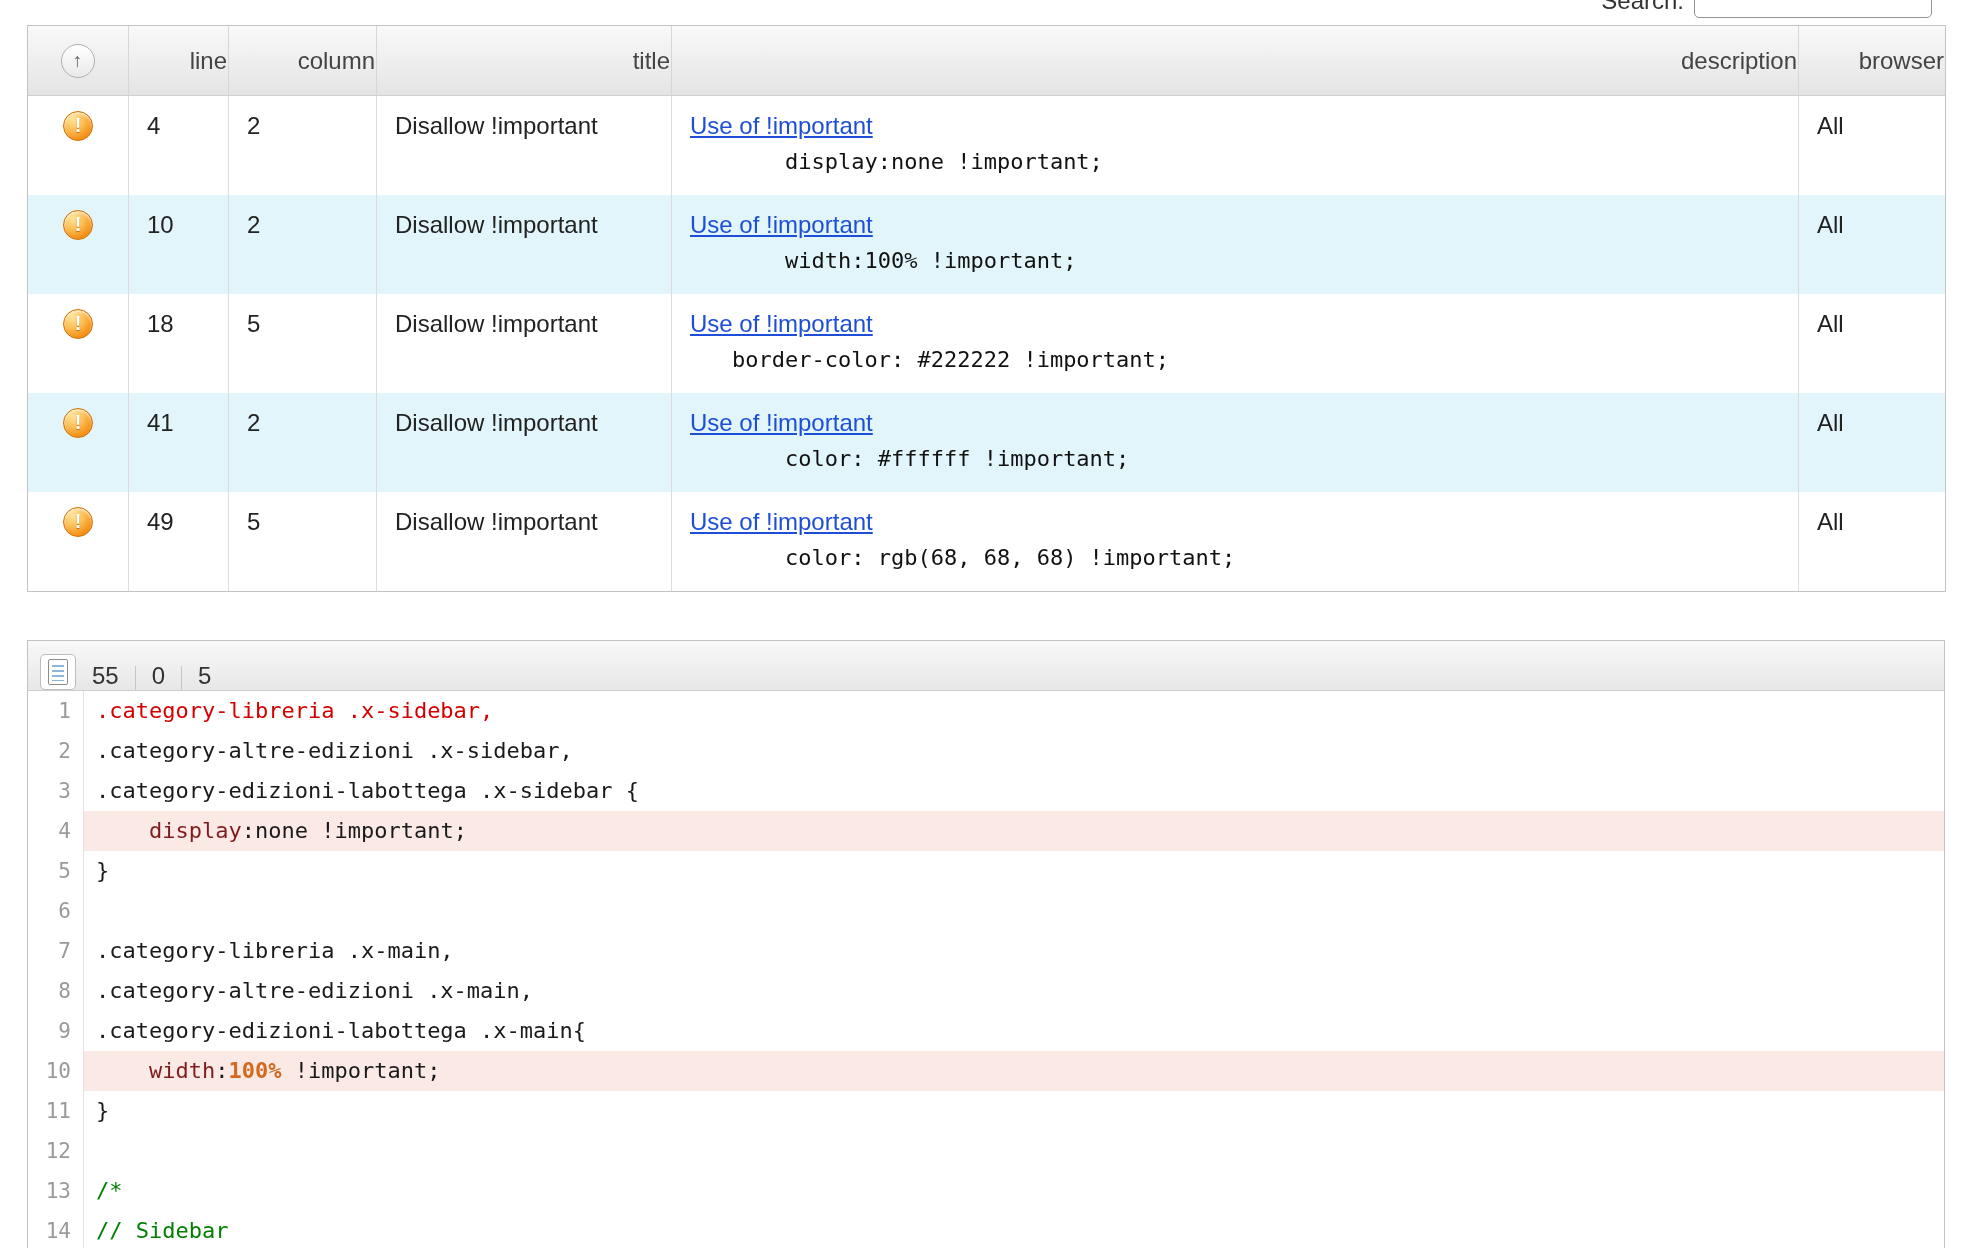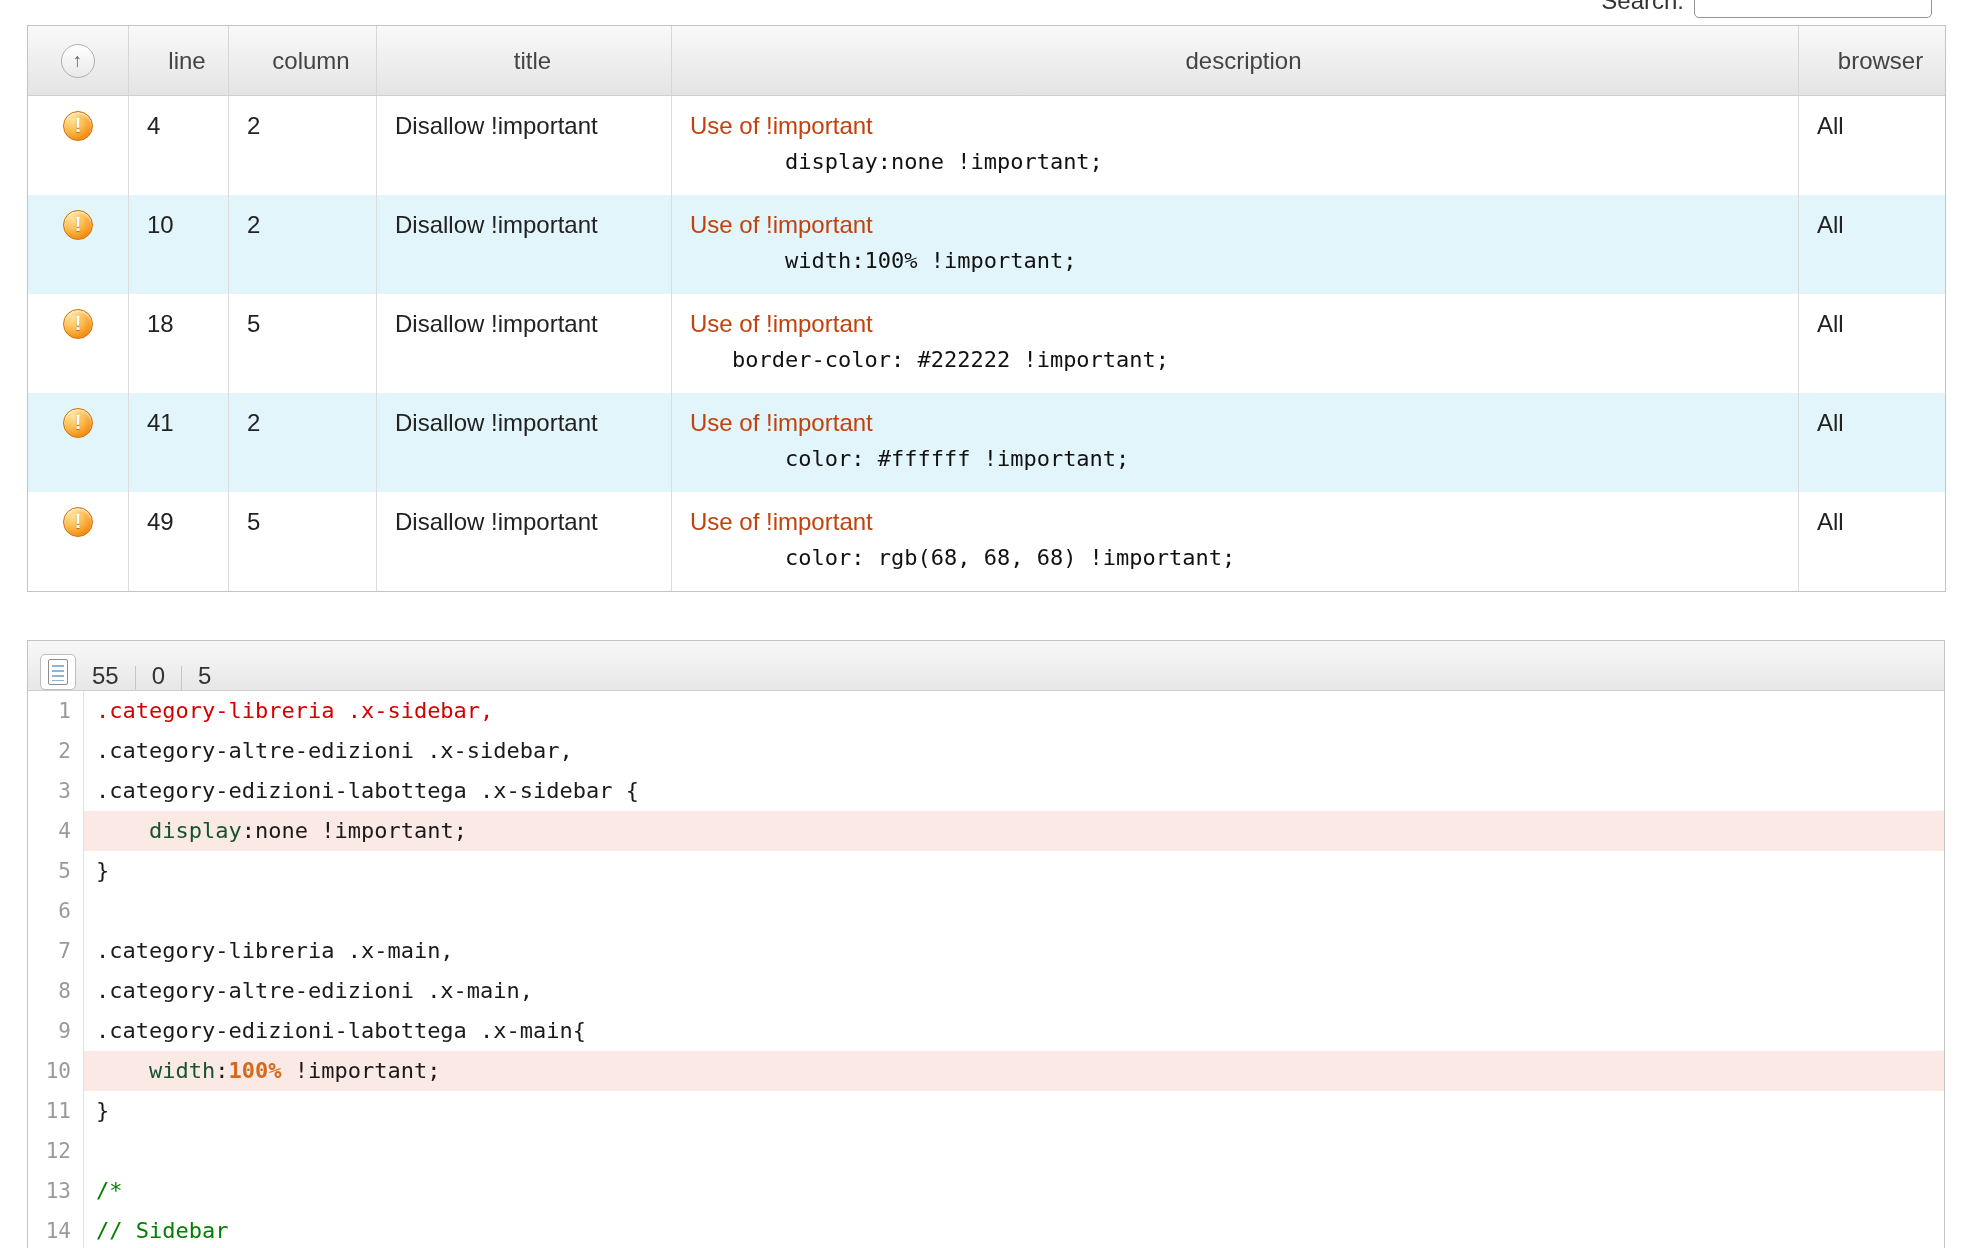--- a/index.html
+++ b/index.html
@@ -18,36 +18,36 @@
   .search-bar .lbl { font-size: 24px; color: #333; }
   .search-input { width: 238px; height: 34px; border: 1px solid #949494; border-radius: 5px; font-size: 21px; padding: 0 8px; outline: none; background: #fff; font-family: "Liberation Sans", sans-serif; }
 
   
   .results-wrap { margin: 25px 27px 0 27px; }
   table.results { width: 100%; border-collapse: separate; border-spacing: 0; table-layout: fixed; border: 1px solid #c3c3c3; }
   thead th {
     height: 70px;
     background: linear-gradient(#f9f9f9, #e4e4e4);
     font-weight: normal; font-size: 24px; color: #444;
-    text-align: center; padding-left: 18px;
+    text-align: right; padding-left: 18px;
     border-bottom: 1px solid #cfcfcf;
     border-left: 1px solid #d6d6d6;
     cursor: pointer;
   }
   thead th.icon-col { border-left: none; padding-left: 0; text-align: center; }
   tbody td {
     vertical-align: top;
     padding: 16px 0 0 18px;
     height: 99px;
     border-left: 1px solid #dcdcdc;
     font-size: 24px; color: #222;
   }
   tbody td.icon-cell { border-left: none; padding: 14px 0 0 0; text-align: center; }
   tbody tr:nth-child(even) { background: #e1f5fb; }
-  .msg { font-size: 24px; color: #c2410c; }
+  .msg { font-size: 24px; color: #1d4ed8; text-decoration: underline; }
   .occurrence {
     margin-top: 9px;
     font-family: "DejaVu Sans Mono", monospace;
     font-size: 22px; color: #111;
     white-space: pre;
     padding-left: 42px;
   }
 
   .sort-btn {
     display: inline-flex; align-items: center; justify-content: center;
@@ -96,21 +96,21 @@
   .gutter {
     width: 56px; min-width: 56px;
     text-align: right; padding-right: 12px;
     color: #9a9a9a; font-size: 21px;
     border-right: 1px solid #e2e2e2;
     background: #fff;
   }
   .content { flex: 1; padding-left: 12px; white-space: pre; color: #1a1a1a; }
   .content.hl { background: #fbe9e6; }
   .tok-err { color: #d40000; }
-  .tok-prop { color: #14532d; }
+  .tok-prop { color: #7f1d1d; }
   .tok-val { color: #d2691e; font-weight: bold; }
   .tok-comment { color: #007f00; }
 </style>
 </head>
 <body>
 
 <div class="search-bar">
   <span class="lbl">Search:</span>
   <input class="search-input" type="text" value="" style="">
 </div>

